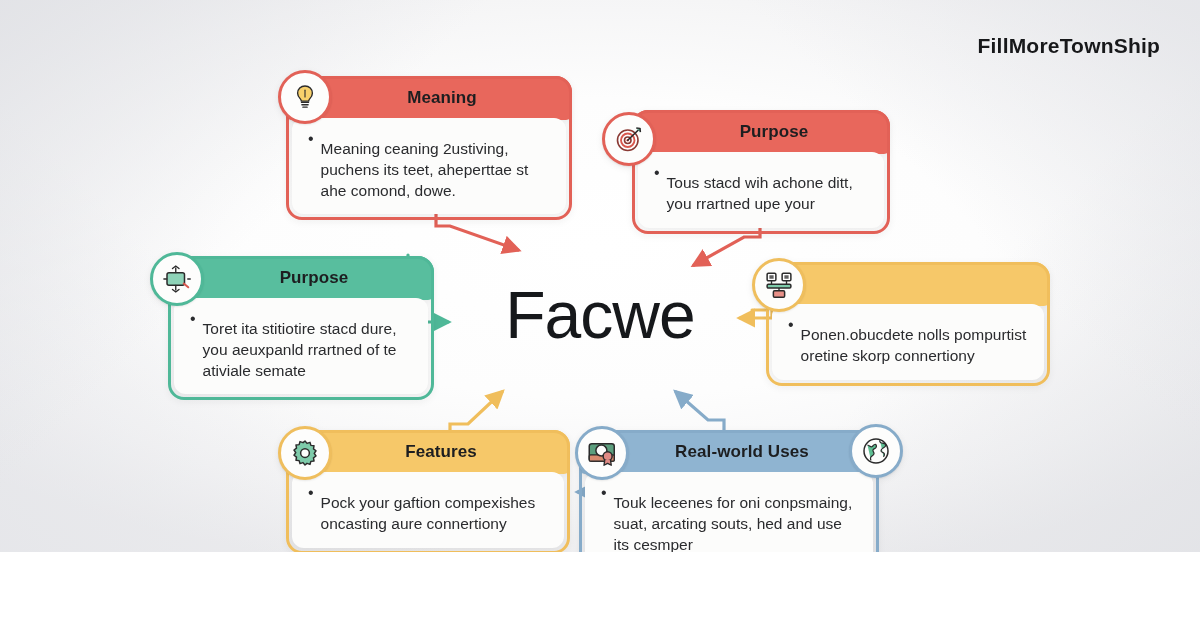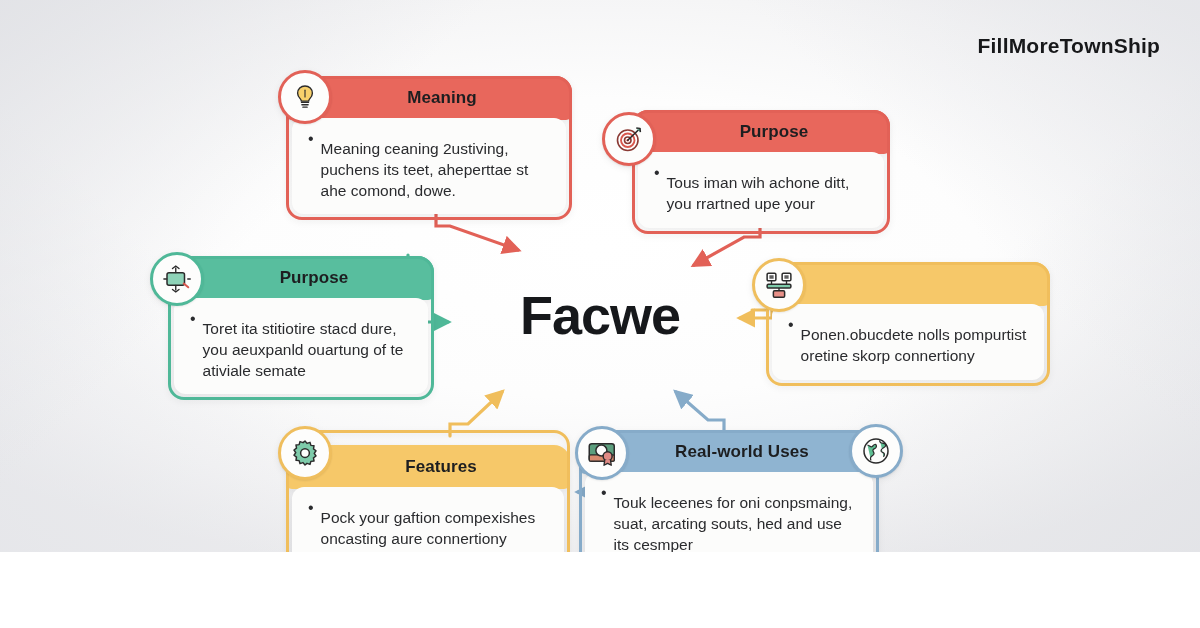--- a/index.html
+++ b/index.html
@@ -40,21 +40,21 @@
     position:absolute; left:0; top:0; width:1200px; height:628px;
     z-index:1; pointer-events:none;
   }
 
   
   #center-word{
     position:absolute;
     left:470px; top:277px;
     width:260px; height:76px;
     display:flex; align-items:center; justify-content:center;
-    font-size:54px; font-weight:bold;
+    font-size:66px; font-weight:normal;
     letter-spacing:-1px;
     color:#16181b;
     z-index:6;
     white-space:nowrap;
   }
 
   
   .card{
     position:absolute;
     z-index:5;
@@ -128,21 +128,21 @@
   #card-purpose-left .card-head{ background:#58BE9E; }
   #card-purpose-left .frame{ border-color:#4FB898; }
   #card-purpose-left .badge{ left:-18px; top:-4px; border-color:#4FB898; }
 
   #card-components{ left:766px; top:262px; width:284px; }
   #card-components .card-head{ background:#F6C869; }
   #card-components .frame{ border-color:#F0BE5C; }
   #card-components .badge{ left:-14px; top:-4px; border-color:#EFBE5D; }
 
   #card-features{ left:286px; top:430px; width:284px; }
-  #card-features .card-head{ background:#F6C869;margin-top:15px; }
+  #card-features .card-head{ background:#F6C869; }
   #card-features .frame{ border-color:#F0BE5C; }
   #card-features .badge{ left:-8px; top:-4px; border-color:#EFBE5D; }
 
   #card-realworld{ left:579px; top:430px; width:300px; }
   #card-realworld .card-head{ background:#8FB4D1; }
   #card-realworld .frame{ border-color:#86ABC9; }
   #card-realworld .badge.left{ left:-4px; top:-4px; border-color:#86ABC9; }
   #card-realworld .badge.right{ right:-24px; top:-6px; border-color:#86ABC9; }
 </style>
 </head>
@@ -209,21 +209,21 @@
     </div>
   </div>
 
   <div class="card" id="card-purpose-top">
     <div class="card-head">
       <div class="card-head-title">Purpose</div>
     </div>
     <div class="card-body">
       <div class="bullet-row">
         <span class="dot">•</span>
-        <span class="bullet-text">Tous iman wih achone ditt, you rrartned upe your</span>
+        <span class="bullet-text">Tous stacd wih achone ditt, you rrartned upe your</span>
       </div>
     </div>
     <div class="frame"></div>
     <div class="badge">
       <svg viewBox="0 0 24 24" fill="none">
         <circle cx="11" cy="13" r="8.2" stroke="#8a3a34" stroke-width="1.3" fill="#fff"></circle>
         <circle cx="11" cy="13" r="5.4" stroke="#D9584E" stroke-width="1.5" fill="#fff"></circle>
         <circle cx="11" cy="13" r="2.6" stroke="#8a3a34" stroke-width="1.3" fill="#fff"></circle>
         <circle cx="11" cy="13" r="1" fill="#D9584E"></circle>
         <path d="M11 13 L20.5 3.8" stroke="#2b2b2b" stroke-width="1.3" stroke-linecap="round"></path>
@@ -232,21 +232,21 @@
     </div>
   </div>
 
   <div class="card" id="card-purpose-left">
     <div class="card-head">
       <div class="card-head-title">Purpose</div>
     </div>
     <div class="card-body">
       <div class="bullet-row">
         <span class="dot">•</span>
-        <span class="bullet-text">Toret ita stitiotire stacd dure, you aeuxpanld ouartung of te ativiale semate</span>
+        <span class="bullet-text">Toret ita stitiotire stacd dure, you aeuxpanld rrartned of te ativiale semate</span>
       </div>
     </div>
     <div class="frame"></div>
     <div class="badge">
       <svg viewBox="0 0 24 24" fill="none">
         <rect x="4" y="7" width="14" height="10" rx="1.6" fill="#8ED3B8" stroke="#2b2b2b" stroke-width="1.2"></rect>
         <path d="M11 3.2v3.6M11 17.2v3.6M3.6 12H1.5M20.6 12h2" stroke="#2b2b2b" stroke-width="1.1" stroke-linecap="round"></path>
         <path d="M8.4 3.6 L11 1.6 L13.6 3.6" stroke="#2b2b2b" stroke-width="1.1" fill="none" stroke-linecap="round"></path>
         <path d="M8.4 20.4 L11 22.4 L13.6 20.4" stroke="#2b2b2b" stroke-width="1.1" fill="none" stroke-linecap="round"></path>
         <path d="M17.4 15.6 L21 18.6" stroke="#D9584E" stroke-width="1.6" stroke-linecap="round"></path>

